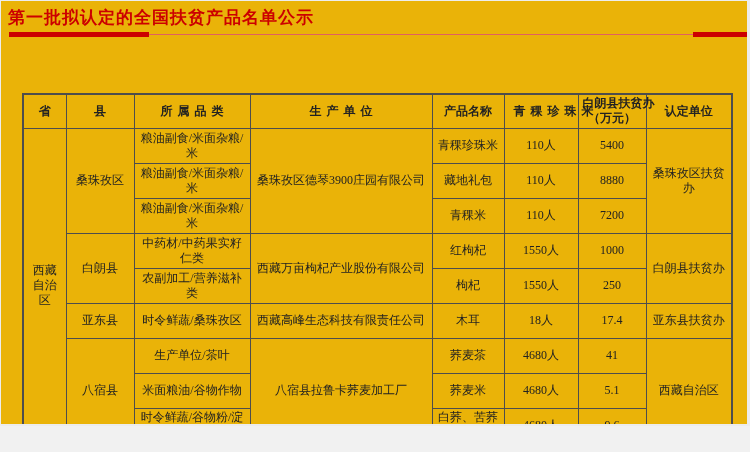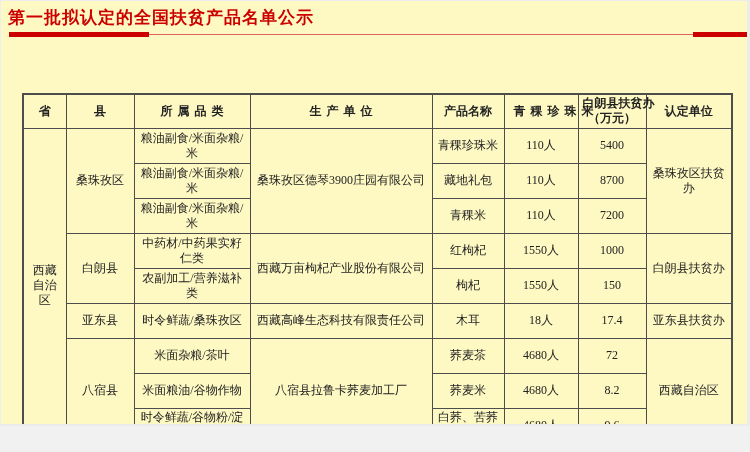--- a/index.html
+++ b/index.html
@@ -4,21 +4,21 @@
 <style>
   * { margin: 0; padding: 0; box-sizing: border-box; }
   html, body { width: 750px; height: 452px; }
   body {
     font-family: "Liberation Sans", sans-serif;
     background: #f1f1f1;
   }
   .slide {
     position: relative;
     width: 750px; height: 426px;
-    background: #fef9c3;
+    background: #eab308;
     border: 1px solid #ededed;
     border-right: 3px solid #ececec;
     border-bottom: 2px solid #ececec;
     overflow: hidden;
     padding-left: 21px;
   }
   .page-title {
     position: absolute;
     left: 7px; top: 5px;
     font-size: 17px;
@@ -116,66 +116,66 @@
           <td rowspan="3">桑珠孜区德琴3900庄园有限公司</td>
           <td>青稞珍珠米</td>
           <td>110人</td>
           <td>5400</td>
           <td rowspan="3">桑珠孜区扶贫办</td>
         </tr>
         <tr>
           <td>粮油副食/米面杂粮/米</td>
           <td>藏地礼包</td>
           <td>110人</td>
-          <td>8700</td>
+          <td>8880</td>
         </tr>
         <tr>
           <td>粮油副食/米面杂粮/米</td>
           <td>青稞米</td>
           <td>110人</td>
           <td>7200</td>
         </tr>
         <tr>
           <td rowspan="2">白朗县</td>
           <td>中药材/中药果实籽仁类</td>
           <td rowspan="2">西藏万亩枸杞产业股份有限公司</td>
           <td>红枸杞</td>
           <td>1550人</td>
           <td>1000</td>
           <td rowspan="2">白朗县扶贫办</td>
         </tr>
         <tr>
           <td>农副加工/营养滋补类</td>
           <td>枸杞</td>
           <td>1550人</td>
-          <td>150</td>
+          <td>250</td>
         </tr>
         <tr>
           <td>亚东县</td>
           <td>时令鲜蔬/桑珠孜区</td>
           <td>西藏高峰生态科技有限责任公司</td>
           <td>木耳</td>
           <td>18人</td>
           <td>17.4</td>
           <td>亚东县扶贫办</td>
         </tr>
         <tr>
           <td rowspan="3">八宿县</td>
-          <td>米面杂粮/茶叶</td>
+          <td>生产单位/茶叶</td>
           <td rowspan="3">八宿县拉鲁卡荞麦加工厂</td>
           <td>荞麦茶</td>
           <td>4680人</td>
-          <td>72</td>
+          <td>41</td>
           <td rowspan="3">西藏自治区</td>
         </tr>
         <tr>
           <td>米面粮油/谷物作物</td>
           <td>荞麦米</td>
           <td>4680人</td>
-          <td>8.2</td>
+          <td>5.1</td>
         </tr>
         <tr>
           <td>时令鲜蔬/谷物粉/淀粉</td>
           <td>白荞、苦荞粉</td>
           <td>4680人</td>
           <td>9.6</td>
         </tr>
       </tbody>
   </table>
 </div>

